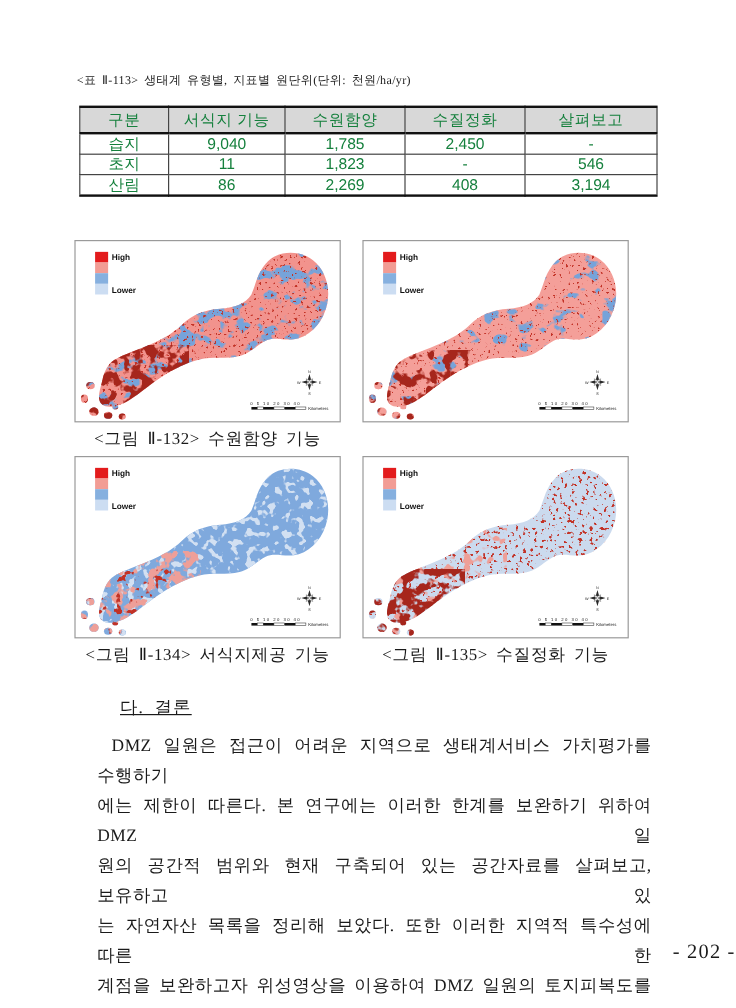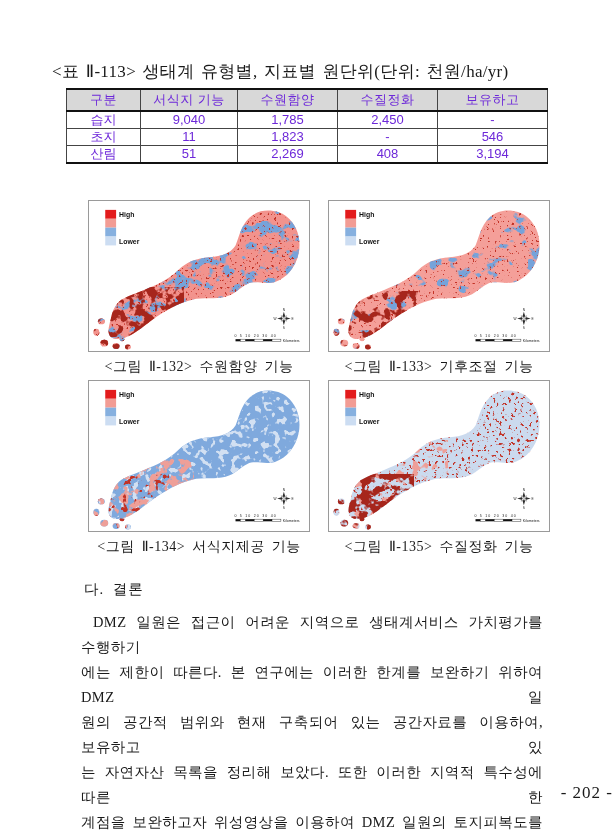--- a/index.html
+++ b/index.html
@@ -1,54 +1,54 @@
 <!DOCTYPE html>
 <html><head>
 <meta charset="utf-8">
 <style>
   html,body { margin:0; padding:0; background:#ffffff; }
   .page {
     position:relative; width:613px; height:840px; background:#fff;
     font-family:"Liberation Serif", serif; color:#1a1a1a; overflow:hidden;
   }
   .table-title {
-    position:absolute; left:52px; top:60px; width:480px;
-    font-size:17px; letter-spacing:0.3px; word-spacing:2px; white-space:nowrap;
+    position:absolute; left:64px; top:60px; width:480px;
+    font-size:10px; letter-spacing:0.3px; word-spacing:2px; white-space:nowrap;
   }
   table.data-table {
     position:absolute; left:66px; top:88px; width:481px;
     border-collapse:collapse; table-layout:fixed;
-    font-family:"Liberation Sans", sans-serif; font-size:13px; color:#6d28d9;
+    font-family:"Liberation Sans", sans-serif; font-size:13px; color:#15803d;
     border-top:2.5px solid #111; border-bottom:2.5px solid #111;
   }
   table.data-table col.c0 { width:74px; }
   table.data-table col.c1 { width:97px; }
   table.data-table col.c2 { width:100px; }
   table.data-table col.c3 { width:100px; }
   table.data-table col.c4 { width:110px; }
   table.data-table th, table.data-table td {
     border:1px solid #444; text-align:center; padding:0 2px; height:16px; line-height:16px;
   }
   table.data-table thead th {
     background:#d8d8d8; height:20px; line-height:20px; font-weight:normal;
     border-bottom:2px solid #111; letter-spacing:0.5px;
   }
   .figures {
-    position:absolute; left:88px; top:200px; width:462px;
+    position:absolute; left:62px; top:200px; width:462px;
     display:grid; grid-template-columns:222px 222px; column-gap:18px; row-gap:3px;
   }
   .figblock { width:222px; }
   .mapbox { width:222px; height:152px; border:1px solid #9a9a9a; display:block; background:#fff; box-sizing:border-box; }
   .mapbox svg { display:block; width:220px; height:150px; }
   .figcaption {
     text-align:center; font-size:14px; letter-spacing:0.5px; word-spacing:3px;
     margin:5px 0 0 0; height:20px; line-height:20px;
   }
   .conclusion { position:absolute; left:81px; top:580px; width:462px; font-size:14.5px; }
-  .heading { margin-left:3px; letter-spacing:1px; word-spacing:4px; margin-bottom:11px; }
+  .heading { margin-left:19px; letter-spacing:1px; word-spacing:4px; margin-bottom:11px;text-decoration:underline; }
   .pline {
     line-height:25px; text-align:justify; text-align-last:justify;
     word-break:keep-all; letter-spacing:0.4px; word-spacing:2px; white-space:normal;
   }
   .pline.first { text-indent:12px; }
   .page-number {
     position:absolute; bottom:37px; left:0; width:100%;
     text-align:right; font-size:17px; letter-spacing:1px;
   }
   .defs-holder { position:absolute; width:0; height:0; overflow:hidden; }
@@ -184,41 +184,41 @@
         <col class="c2">
         <col class="c3">
         <col class="c4">
       </colgroup>
     <thead>
       <tr>
         <th>구분</th>
         <th>서식지 기능</th>
         <th>수원함양</th>
         <th>수질정화</th>
-        <th>보유하고</th>
+        <th>살펴보고</th>
       </tr>
     </thead>
     <tbody>
       <tr>
         <td>습지</td>
         <td>9,040</td>
         <td>1,785</td>
         <td>2,450</td>
         <td>-</td>
       </tr>
       <tr>
         <td>초지</td>
         <td>11</td>
         <td>1,823</td>
         <td>-</td>
         <td>546</td>
       </tr>
       <tr>
         <td>산림</td>
-        <td>51</td>
+        <td>86</td>
         <td>2,269</td>
         <td>408</td>
         <td>3,194</td>
       </tr>
     </tbody>
   </table>
 
   <div class="figures">
 
     <div class="figblock">
@@ -257,21 +257,20 @@
               <ellipse cx="33" cy="140" rx="2.5" ry="2"></ellipse>
           </g>
           <rect width="222" height="152" filter="url(#fB2)" clip-path="url(#dmzClip)"></rect>
           <rect width="222" height="152" filter="url(#fR2)" clip-path="url(#dmzClip)"></rect>
           <rect x="0" y="92" width="90" height="60" filter="url(#fSW2)" clip-path="url(#dmzClip)"></rect>
           <use href="#legendG" transform="translate(16,9)"></use>
           <use href="#compassG" transform="translate(197,119) scale(0.85)"></use>
           <use href="#scalebarG" transform="translate(148,140)"></use>
         </svg>
       </div>
-      <div class="figcaption">&lt;그림 Ⅱ-133&gt; 기후조절 기능</div>
     </div>
 
     <div class="figblock">
       <div class="mapbox">
         <svg viewBox="0 0 222 152">
           <g fill="#7FA9DD">
             <path d="M28,104 C33,98 44,95 56,90 C68,85 80,80 90,70 C98,62 108,58 122,57 C134,56 143,53 148,45 C152,36 153,26 162,17 C172,7 190,8 200,16 C210,24 215,38 212,53 C209,67 200,78 188,82 C177,85 168,80 160,84 C152,88 148,94 138,97 C127,100 115,97 104,100 C92,103 83,108 73,114 C63,120 55,128 45,134 C37,139 27,142 22,138 C17,134 20,126 22,118 C23,112 25,108 28,104 Z"></path>
             <ellipse cx="12" cy="122" rx="3.5" ry="3"></ellipse>
               <ellipse cx="7" cy="133" rx="3" ry="3.5"></ellipse>
             <ellipse cx="15" cy="144" rx="4" ry="3.5"></ellipse>
@@ -312,21 +311,21 @@
       </div>
       <div class="figcaption">&lt;그림 Ⅱ-135&gt; 수질정화 기능</div>
     </div>
 
   </div>
 
   <div class="conclusion">
     <div class="heading">다. 결론</div>
     <div class="pline first">DMZ 일원은 접근이 어려운 지역으로 생태계서비스 가치평가를 수행하기</div>
     <div class="pline">에는 제한이 따른다. 본 연구에는 이러한 한계를 보완하기 위하여 DMZ 일</div>
-    <div class="pline">원의 공간적 범위와 현재 구축되어 있는 공간자료를 이용하여, 보유하고 있</div>
+    <div class="pline">원의 공간적 범위와 현재 구축되어 있는 공간자료를 살펴보고, 보유하고 있</div>
     <div class="pline">는 자연자산 목록을 정리해 보았다. 또한 이러한 지역적 특수성에 따른 한</div>
     <div class="pline">계점을 보완하고자 위성영상을 이용하여 DMZ 일원의 토지피복도를 제작하</div>
 
   </div>
 
   <div class="page-number">- 202 -</div>
 
 </div>
 
 </body></html>

